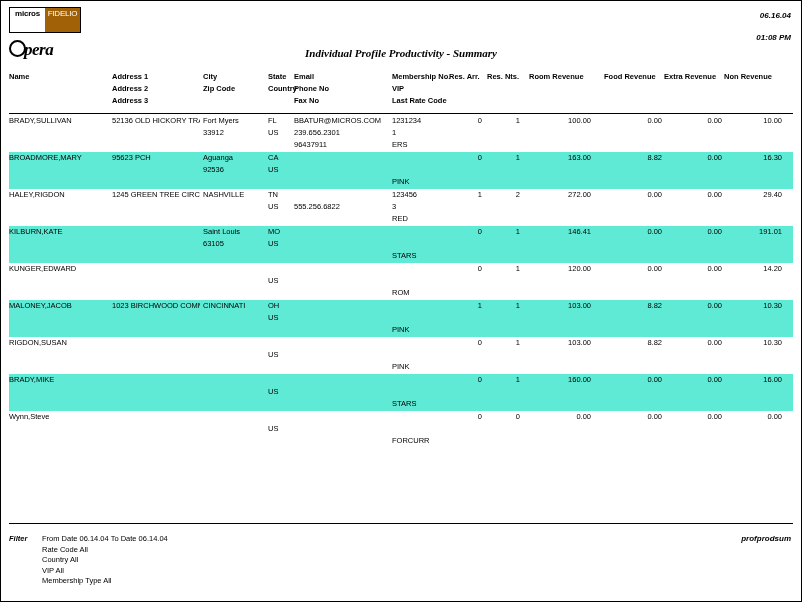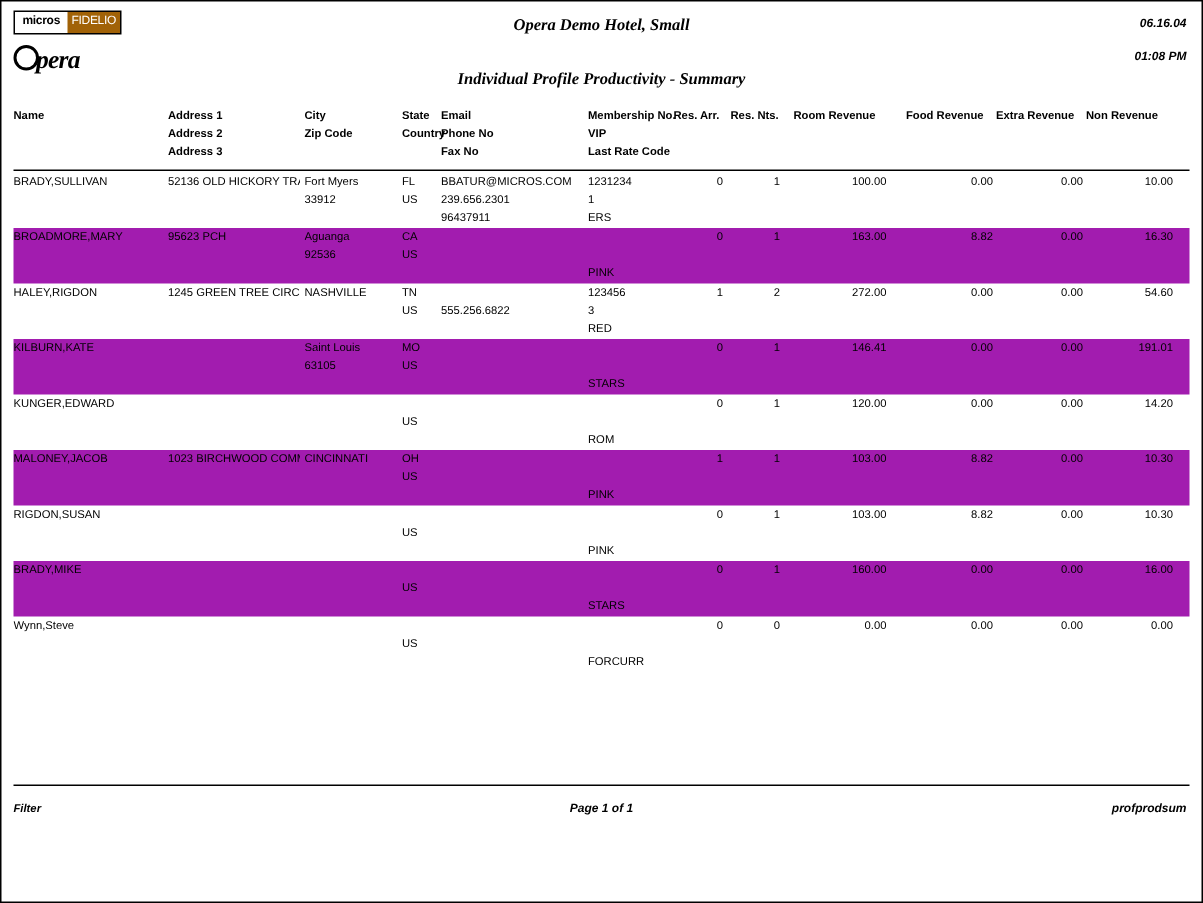--- a/index.html
+++ b/index.html
@@ -28,21 +28,21 @@
 
   
   .logo-block {
     position: absolute;
     left: 2px;
     top: 2px;
     width: 80px;
   }
   .logo-top {
     display: flex;
-    height: 16px;
+    height: 26px;
     border: 1px solid #000;
     width: 72px;
     box-sizing: border-box;
   }
   .logo-micros {
     flex: 1;
     background: #ffffff;
     color: #000;
     font-size: 8px;
     font-weight: bold;
@@ -150,21 +150,21 @@
     position: absolute;
     left: 2px;
     right: 2px;
     top: 110px;
   }
   .row {
     position: relative;
     height: 37px;
     font-size: 7.5px;
   }
-  .row.shaded { background: #a21caf; }
+  .row.shaded { background: #5eead4; }
   .cell {
     position: absolute;
     white-space: nowrap;
     overflow: hidden;
   }
   .cell.r { text-align: right; }
 
   
   .c-name    { left: 0px;   width: 100px; }
   .c-addr    { left: 103px; width: 88px; }
@@ -233,21 +233,20 @@
   <div class="inner">
 
     <div class="logo-block">
       <div class="logo-top">
         <div class="logo-micros">micros</div>
         <div class="logo-fidelio">FIDELIO</div>
       </div>
       <div class="logo-opera"><span class="o-mark"></span><span>pera</span></div>
     </div>
 
-    <div class="hotel-title">Opera Demo Hotel, Small</div>
     <div class="date-stamp">06.16.04</div>
     <div class="time-stamp">01:08 PM</div>
     <div class="report-title">Individual Profile Productivity - Summary</div>
 
     <div class="col-head">
       <div class="ch c-name l1">Name</div>
       <div class="ch c-addr l1">Address 1</div>
       <div class="ch c-addr l2">Address 2</div>
       <div class="ch c-addr l3">Address 3</div>
       <div class="ch c-city l1">City</div>
@@ -325,21 +324,21 @@
         <div class="cell c-email l2">555.256.6822</div>
         <div class="cell c-email l3"></div>
         <div class="cell c-mship l1">123456</div>
         <div class="cell c-mship l2">3</div>
         <div class="cell c-mship l3">RED</div>
         <div class="cell r c-resarr l1">1</div>
         <div class="cell r c-resnts l1">2</div>
         <div class="cell r c-room l1">272.00</div>
         <div class="cell r c-food l1">0.00</div>
         <div class="cell r c-extra l1">0.00</div>
-        <div class="cell r c-non l1">54.60</div>
+        <div class="cell r c-non l1">29.40</div>
       </div>
 
       <div class="row shaded">
         <div class="cell c-name l1">KILBURN,KATE</div>
         <div class="cell c-addr l1"></div>
         <div class="cell c-city l1">Saint Louis</div>
         <div class="cell c-city l2">63105</div>
         <div class="cell c-state l1">MO</div>
         <div class="cell c-state l2">US</div>
         <div class="cell c-email l1"></div>
@@ -458,17 +457,23 @@
         <div class="cell r c-room l1">0.00</div>
         <div class="cell r c-food l1">0.00</div>
         <div class="cell r c-extra l1">0.00</div>
         <div class="cell r c-non l1">0.00</div>
       </div>
 
     </div>
 
     <div class="footer-rule"></div>
     <div class="filter-label">Filter</div>
-    <div class="page-num">Page 1 of 1</div>
+    <div class="filter-lines">
+      <div>From Date 06.14.04    To Date 06.14.04</div>
+      <div>Rate Code   All</div>
+      <div>Country All</div>
+      <div>VIP All</div>
+      <div>Membership Type All</div>
+    </div>
     <div class="report-id">profprodsum</div>
 
   </div>
 </div>
 
 </body></html>

